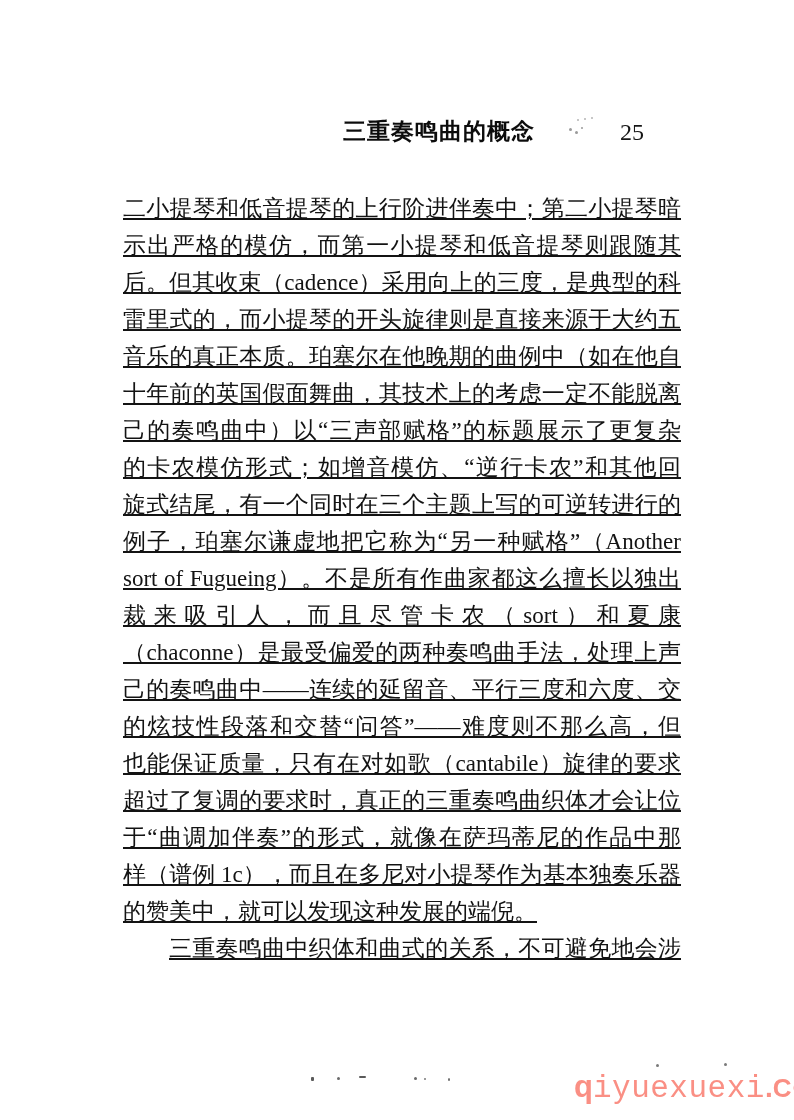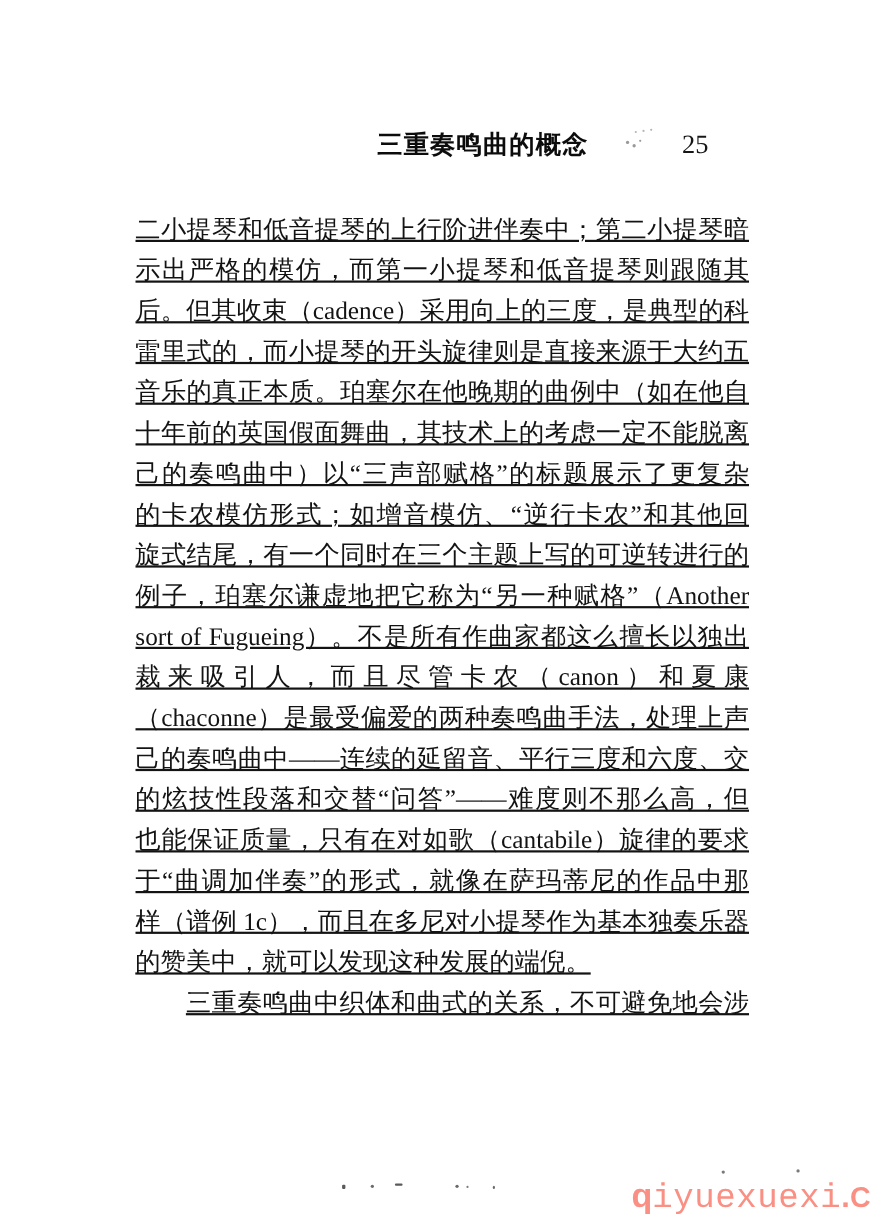--- a/index.html
+++ b/index.html
@@ -118,25 +118,26 @@
       <div class="line fill">示出严格的模仿，而第一小提琴和低音提琴则跟随其</div>
       <div class="line fill">后。但其收束（cadence）采用向上的三度，是典型的科</div>
       <div class="line fill">雷里式的，而小提琴的开头旋律则是直接来源于大约五</div>
       <div class="line fill">音乐的真正本质。珀塞尔在他晚期的曲例中（如在他自</div>
       <div class="line fill">十年前的英国假面舞曲，其技术上的考虑一定不能脱离</div>
       <div class="line fill">己的奏鸣曲中）以“三声部赋格”的标题展示了更复杂</div>
       <div class="line fill">的卡农模仿形式；如增音模仿、“逆行卡农”和其他回</div>
       <div class="line fill">旋式结尾，有一个同时在三个主题上写的可逆转进行的</div>
       <div class="line fill">例子，珀塞尔谦虚地把它称为“另一种赋格”（Another</div>
       <div class="line fill">sort of Fugueing）。不是所有作曲家都这么擅长以独出心</div>
-      <div class="line fill">裁来吸引人，而且尽管卡农（canon）和夏康</div>
+      <div class="line fill">裁来吸引人，而且尽管卡农（sort）和夏康</div>
       <div class="line fill">（chaconne）是最受偏爱的两种奏鸣曲手法，处理上声部</div>
       <div class="line fill">己的奏鸣曲中——连续的延留音、平行三度和六度、交替</div>
       <div class="line fill">的炫技性段落和交替“问答”——难度则不那么高，但</div>
       <div class="line fill">也能保证质量，只有在对如歌（cantabile）旋律的要求</div>
+      <div class="line fill">超过了复调的要求时，真正的三重奏鸣曲织体才会让位</div>
       <div class="line fill">于“曲调加伴奏”的形式，就像在萨玛蒂尼的作品中那</div>
       <div class="line fill">样（谱例 1c），而且在多尼对小提琴作为基本独奏乐器</div>
       <div class="line">的赞美中，就可以发现这种发展的端倪。</div>
       <div class="line fill indent">三重奏鸣曲中织体和曲式的关系，不可避免地会涉</div>
     </div>
 
   <div class="artifact b1"></div>
   <div class="artifact b2"></div>
   <div class="artifact b3"></div>
   <div class="artifact b4"></div>

